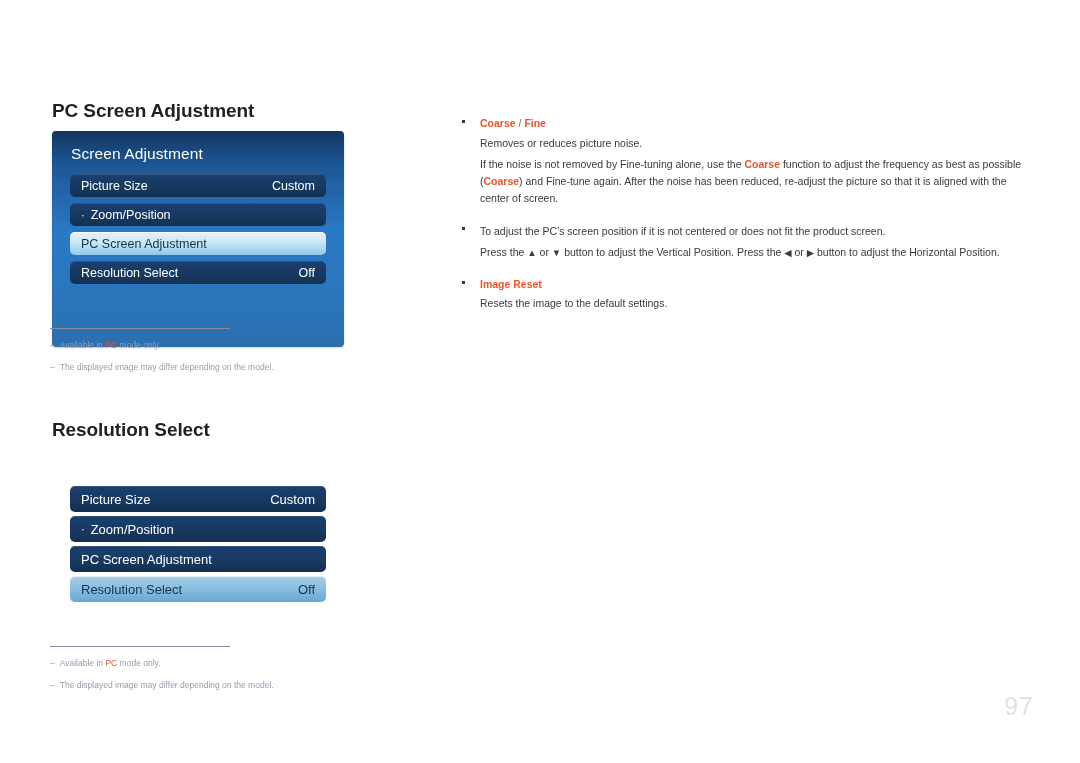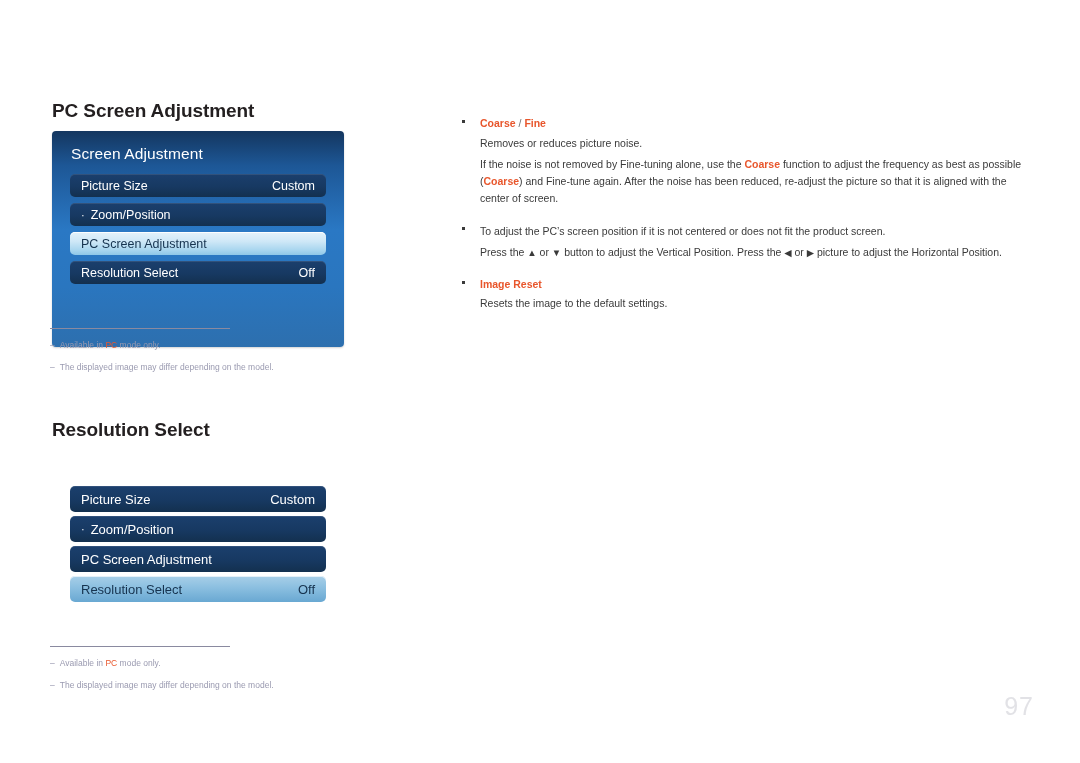--- a/index.html
+++ b/index.html
@@ -275,21 +275,21 @@
       <div class="body-text">
         <span>If the noise is not removed by Fine-tuning alone, use the </span><span class="hl">Coarse</span><span> function to adjust the frequency as best as possible</span>
         <span>(</span><span class="hl">Coarse</span><span>) and Fine-tune again. After the noise has been reduced, re-adjust the picture so that it is aligned with the center of screen.</span>
       </div>
     </div>
 
     <div class="bullet-item">
       <span class="bullet-marker"></span>
       <div class="body-text">To adjust the PC’s screen position if it is not centered or does not fit the product screen.</div>
       <div class="body-text">
-        <span>Press the </span><span class="arrow">▲</span><span> or </span><span class="arrow">▼</span><span> button to adjust the Vertical Position. Press the </span><span class="arrow">◀</span><span> or </span><span class="arrow">▶</span><span> picture to adjust the Horizontal Position.</span>
+        <span>Press the </span><span class="arrow">▲</span><span> or </span><span class="arrow">▼</span><span> button to adjust the Vertical Position. Press the </span><span class="arrow">◀</span><span> or </span><span class="arrow">▶</span><span> button to adjust the Horizontal Position.</span>
       </div>
     </div>
 
     <div class="bullet-item">
       <span class="bullet-marker"></span>
       <div class="bullet-title">Image Reset</div>
       <div class="body-text">Resets the image to the default settings.</div>
     </div>
   </div>
 

